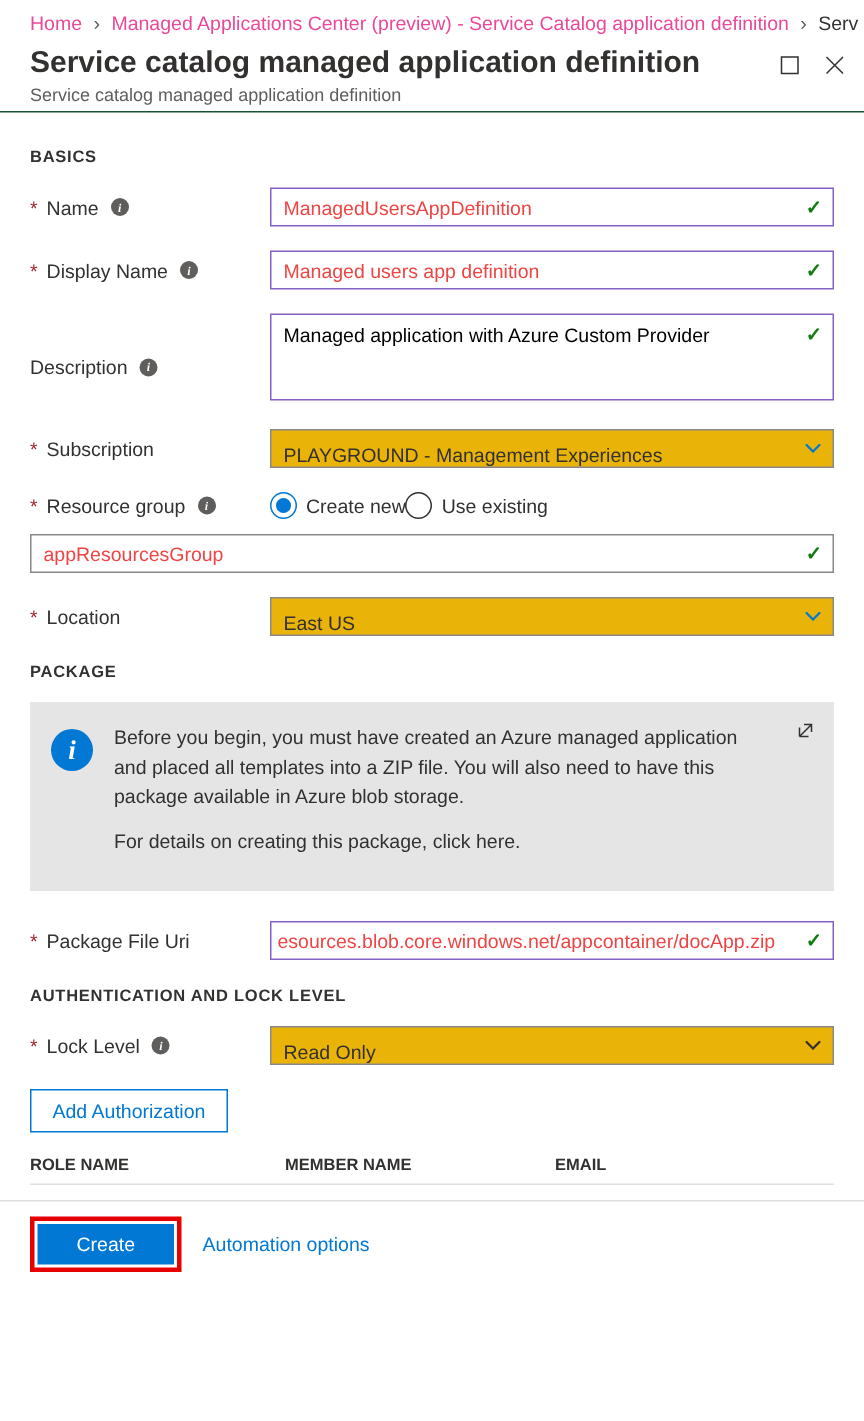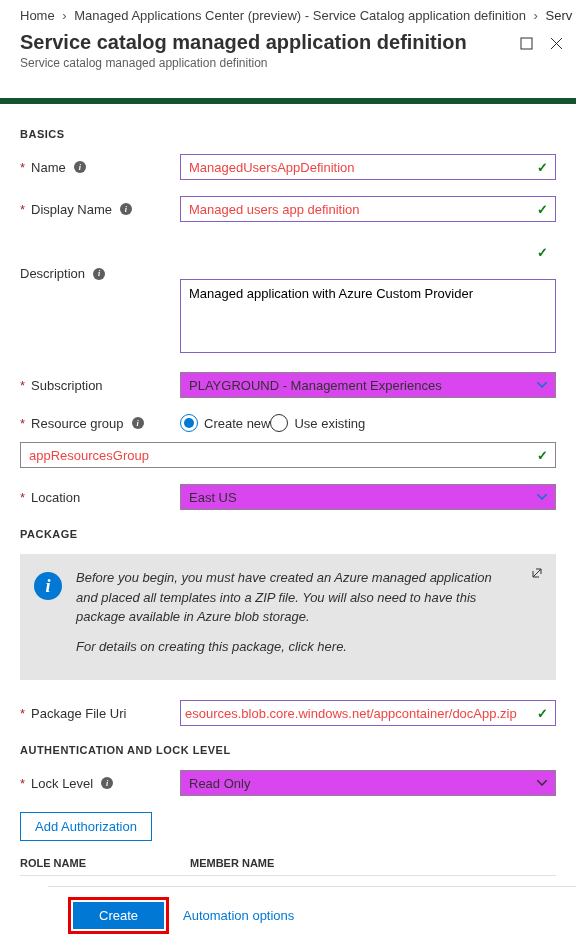--- a/index.html
+++ b/index.html
@@ -1,60 +1,60 @@
 <!DOCTYPE html>
 <html><head>
 <meta charset="utf-8">
 <style>
 * { box-sizing: border-box; margin: 0; padding: 0; }
 body { font-family: "Segoe UI", Arial, sans-serif; font-size: 13px; color: #323130; background: #fff; width: 576px; }
 .breadcrumb { padding: 8px 10px 4px 20px; font-size: 13px; white-space: nowrap; overflow: hidden; }
-.breadcrumb a { color: #404040; text-decoration: none; }
+.breadcrumb a { color: #ec4899; text-decoration: none; }
 .breadcrumb .sep { color: #605e5c; margin: 0 4px; }
 .breadcrumb .last { color: #323130; text-align: center; }
-.header { padding: 4px 20px 28px 20px; position: relative; border-bottom: 6px solid #14532d; }
+.header { padding: 4px 20px 4px 20px; position: relative; border-bottom: 1px solid #14532d; }
 .header h1 { font-size: 20px; font-weight: 600; color: #323130; }
 .header .subtitle { font-size: 12px; color: #605e5c; margin-top: 2px; }
 .header .actions { position: absolute; right: 12px; top: 8px; display: flex; gap: 14px; }
 .icon-btn { width: 16px; height: 16px; cursor: pointer; display: flex; align-items: center; justify-content: center; color: #323130; }
 .content { padding: 16px 20px 10px 20px; }
 .section-title { font-size: 11px; font-weight: 600; letter-spacing: 0.5px; color: #323130; margin: 18px 0 14px 0; text-transform: uppercase; }
 .section-title.first { margin-top: 8px; }
 .form-row { display: flex; align-items: center; margin-bottom: 16px; }
 .form-row.top { align-items: flex-start; }
 .label-col { width: 160px; flex-shrink: 0; display: flex; align-items: center; gap: 4px; }
 .req { color: #a4262c; margin-right: 2px; }
 .info-icon { width: 12px; height: 12px; border-radius: 50%; background: #605e5c; color: #fff; font-size: 8px; display: inline-flex; align-items: center; justify-content: center; font-weight: bold; margin-left: 4px; font-style: italic; font-family: serif; }
 .input-col { flex: 1; position: relative; }
 .txt-input { width: 100%; height: 26px; border: 1px solid #8661c5; padding: 0 26px 0 8px; font-size: 13px; color: #ef4444; outline: none; }
 .txt-input.gray { border-color: #8a8886; }
-.txt-area { width: 100%; height: 74px; border: 1px solid #8661c5; padding: 6px 26px 6px 8px; font-size: 13px; resize: none; outline: none; font-family: inherit; margin-top: 41px; }
+.txt-area { width: 100%; height: 58px; border: 1px solid #8661c5; padding: 6px 26px 6px 8px; font-size: 13px; resize: none; outline: none; font-family: inherit; }
 .txt-input.wide { width: 100%; }
-.select-box { width: 100%; height: 26px; border: 1px solid #8a8886; padding: 0 26px 0 8px; font-size: 13px; display: flex; align-items: center; position: relative; cursor: pointer; background: #d946ef; }
+.select-box { width: 100%; height: 26px; border: 1px solid #8a8886; padding: 0 26px 0 8px; font-size: 13px; display: flex; align-items: flex-end; position: relative; cursor: pointer; background: #eab308; }
 .chevron { position: absolute; right: 8px; top: 50%; transform: translateY(-50%); color: #0078d4; }
 .chevron.black { color: #323130; }
 .check-mark { position: absolute; right: 8px; top: 50%; transform: translateY(-50%); color: #107c10; font-weight: bold; }
 .radio-group { display: flex; align-items: center; }
 .radio { display: flex; align-items: center; gap: 6px; cursor: pointer; }
 .radio-circle { width: 18px; height: 18px; border: 1px solid #323130; border-radius: 50%; display: flex; align-items: center; justify-content: center; }
 .radio-circle.selected { border-color: #0078d4; }
 .radio-dot { width: 10px; height: 10px; background: #0078d4; border-radius: 50%; }
 .full-width-input { margin-top: 10px; margin-bottom: 16px; position: relative; }
 .info-box { background: #e5e5e5; display: flex; padding: 14px 40px 14px 14px; gap: 14px; position: relative; margin-bottom: 20px; }
 .info-box .info-i { width: 28px; height: 28px; background: #0078d4; border-radius: 50%; color: #fff; display: flex; align-items: center; justify-content: center; font-style: italic; font-family: serif; font-size: 18px; font-weight: bold; flex-shrink: 0; margin-top: 4px; }
 .info-box .msg { font-size: 13px; color: #323130; line-height: 1.5; }
-.info-box .msg p { margin-bottom: 10px; font-style: italic; }
+.info-box .msg p { margin-bottom: 10px; }
 .info-box .ext { position: absolute; right: 12px; top: 12px; color: #323130; }
 .add-auth-btn { border: 1px solid #0078d4; color: #0078d4; background: #fff; padding: 6px 14px; font-size: 13px; cursor: pointer; margin-bottom: 10px; }
 .table-header { display: flex; border-bottom: 1px solid #e1dfdd; padding: 6px 0; font-size: 11px; font-weight: 600; color: #323130; }
 .col1 { width: 170px; }
 .col2 { width: 180px; }
 .col3 { flex: 1; }
 .table-row { display: flex; padding: 14px 0; font-size: 13px; border-bottom: 1px solid #f3f2f1; }
-.footer { border-top: 1px solid #e1dfdd; padding: 10px 20px; display: flex; align-items: center; gap: 14px; margin-left: 48px; }
+.footer { border-top: 1px solid #e1dfdd; padding: 10px 20px; display: flex; align-items: center; gap: 14px; }
 .create-btn-wrap { border: 3px solid #e60000; padding: 2px; display: inline-block; }
 .create-btn { background: #0078d4; color: #fff; border: none; padding: 6px 26px; font-size: 13px; cursor: pointer; }
 .auto-opts { color: #0078d4; font-size: 13px; cursor: pointer; }
 svg { display: block; }
 </style>
 </head>
 <body>
 
 <div class="breadcrumb">
   <a href="#">Home</a>
@@ -224,20 +224,21 @@
           </span>
       </div>
     </div>
   </div>
 
   <button class="add-auth-btn">Add Authorization</button>
 
   <div class="table-header">
     <div class="col1">ROLE NAME</div>
     <div class="col2">MEMBER NAME</div>
+    <div class="col3">EMAIL</div>
   </div>
 </div>
 
 <div class="footer">
   <div class="create-btn-wrap">
     <button class="create-btn">Create</button>
   </div>
   <span class="auto-opts">Automation options</span>
 </div>
 

